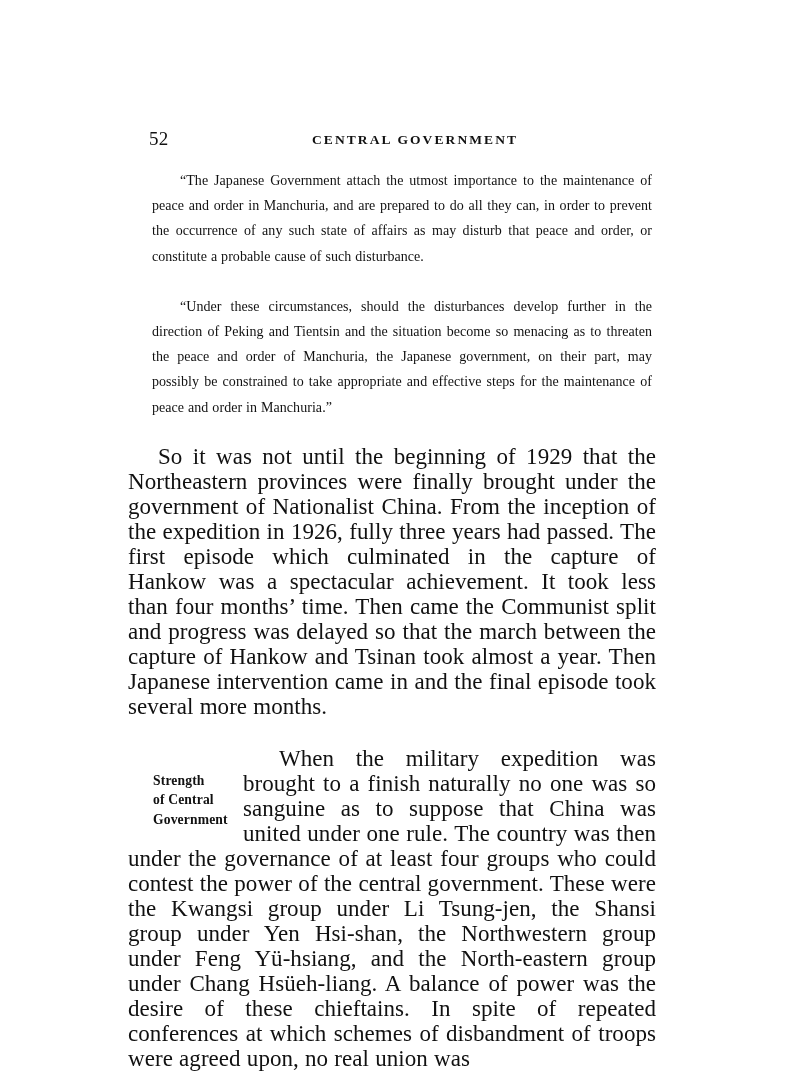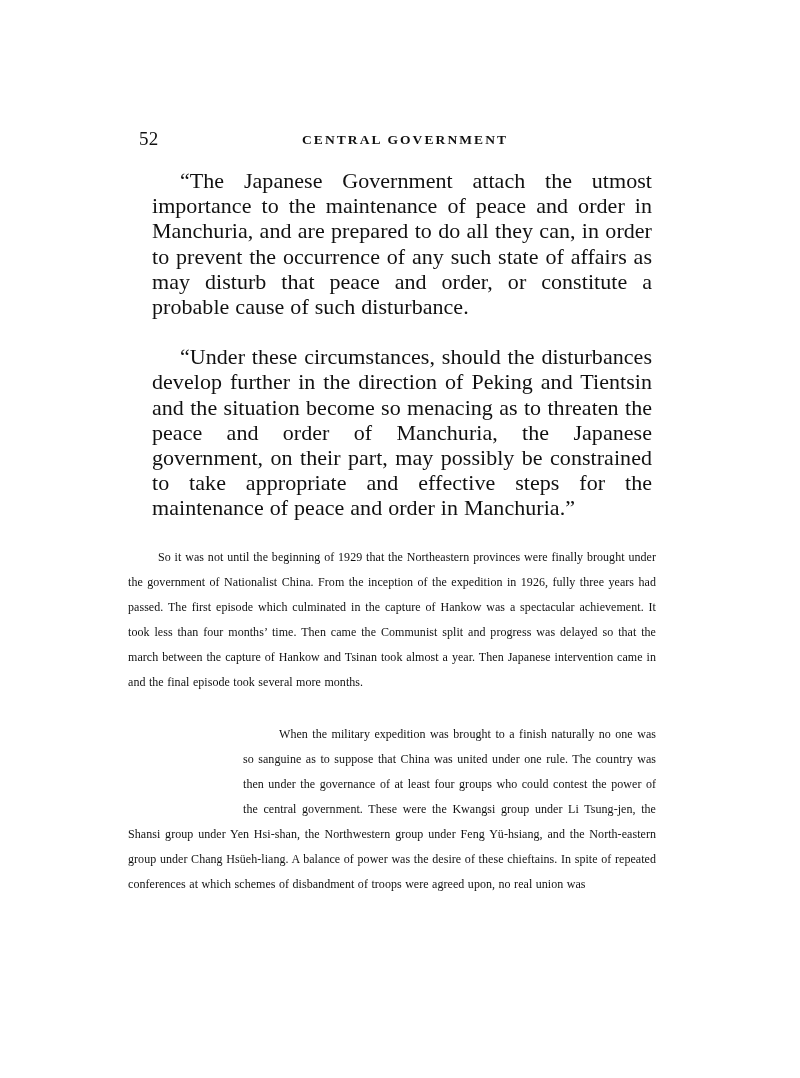--- a/index.html
+++ b/index.html
@@ -16,21 +16,21 @@
     background: #ffffff;
     overflow: hidden;
     font-family: "Liberation Serif", "DejaVu Serif", serif;
     color: #111111;
     -webkit-font-smoothing: antialiased;
   }
 
   
   .running-head {
     position: absolute;
-    left: 139px;
+    left: 149px;
     top: 128px;
     width: 510px;
     height: 22px;
   }
   .folio {
     position: absolute;
     left: 0;
     top: 0;
     font-size: 19px;
     line-height: 22px;
@@ -56,38 +56,38 @@
     position: absolute;
     left: 128px;
     top: 168px;
     width: 528px;
   }
 
   p {
     margin: 0;
     text-align: justify;
     text-justify: inter-word;
-    font-size: 12px;
+    font-size: 23px;
     line-height: 25.0px;
     letter-spacing: 0.05px;
     word-spacing: 0.4px;
     hyphens: none;
   }
   p.body {
     text-indent: 30px;
   }
 
   
   .quote {
     margin-left: 24px;
     margin-right: 4px;
     width: 500px;
   }
   .quote p {
-    font-size: 22px;
+    font-size: 14px;
     line-height: 25.2px;
     text-indent: 28px;
   }
   .gap-quote-2 { height: 25px; }
   .gap-after-quotes { height: 24px; }
   .gap-before-sidenote { height: 27px; }
 
   
   .sidenote-block {
     position: relative;
@@ -142,18 +142,23 @@
       <p>“Under these circumstances, should the disturbances develop further in the direction of Peking and Tientsin and the situation become so menacing as to threaten the peace and order of Manchuria, the Japanese government, on their part, may possibly be constrained to take appropriate and effective steps for the maintenance of peace and order in Manchuria.”</p>
     </div>
 
     <div class="gap-after-quotes"></div>
 
     <p class="body">So it was not until the beginning of 1929 that the Northeastern provinces were finally brought under the government of Nationalist China.  From the inception of the expedition in 1926, fully three years had passed.   The first episode which culminated in the capture of Hankow was a spectacular achievement.  It took less than four months’ time.  Then came the Communist split and progress was delayed so that the march between the capture of Hankow and Tsinan took almost a year.  Then Japanese intervention came in and the final episode took several more months.</p>
 
     <div class="gap-before-sidenote"></div>
 
     <div class="sidenote-block clearfix">
+      <div class="sidenote">
+        <div>Strength</div>
+        <div>of Central</div>
+        <div>Government</div>
+      </div>
       <div class="shifted"></div>
       <p>When the military expedition was brought to a finish naturally no one was so sanguine as to suppose that China was united under one rule.  The country was then under the governance of at least four groups who could contest the power of the central government.  These were the Kwangsi group under Li Tsung-jen, the Shansi group under Yen Hsi-shan, the Northwestern group under Feng Yü-hsiang, and the North-eastern group under Chang Hsüeh-liang.  A balance of power was the desire of these chieftains.  In spite of repeated conferences at which schemes of disbandment of troops were agreed upon, no real union was</p>
     </div>
 
   </div>
 </div>
 
 </body></html>

